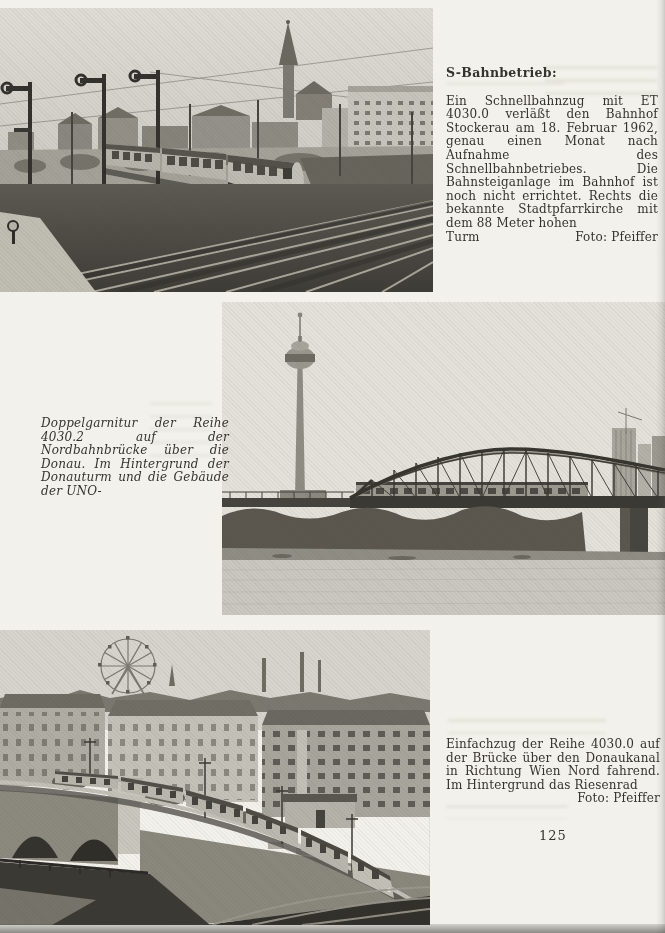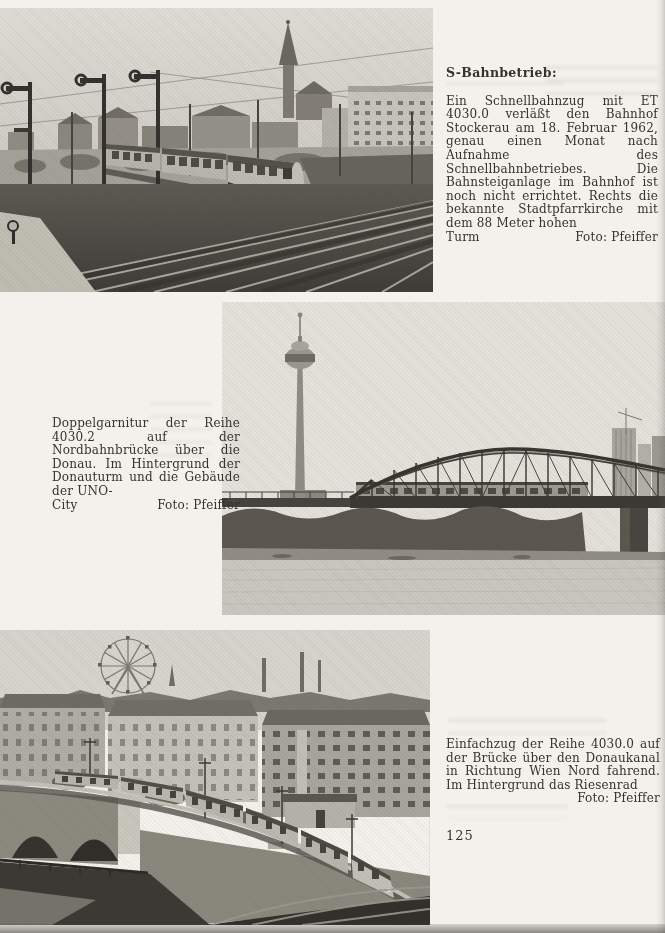--- a/index.html
+++ b/index.html
@@ -15,27 +15,27 @@
   .photo::after{ 
     content:"";position:absolute;inset:0;pointer-events:none;
     background:repeating-linear-gradient(45deg,rgba(58,56,50,.055) 0 1px,rgba(0,0,0,0) 1px 3px);
   }
   #photo1{left:0;top:8px;width:433px;height:284px;}
   #photo2{left:222px;top:302px;width:443px;height:313px;}
   #photo3{left:0;top:630px;width:430px;height:295px;}
   
   .caption{position:absolute;font-size:12px;line-height:13.6px;text-align:justify;letter-spacing:.2px;color:#35332e;}
   #cap1{left:446px;top:66px;width:212px;}
-  #cap2{left:52px;top:417px;width:188px;}
+  #cap2{left:41px;top:417px;width:188px;font-style:italic;}
   #cap3{left:446px;top:738px;width:214px;}
   .cap-heading{font-weight:bold;font-size:12.5px;margin:0 0 15px 0;letter-spacing:.3px;}
   .cap-body{margin:0;}
   .cap-last{display:flex;justify-content:space-between;gap:43px;}
   .cap-credit-line{text-align:right;}
-  #pageno{position:absolute;left:446px;top:828px;width:214px;text-align:left;font-size:13px;letter-spacing:1px;}
+  #pageno{position:absolute;left:446px;top:828px;width:214px;text-align:center;font-size:13px;letter-spacing:1px;}
   
   .ghost{ 
     position:absolute;pointer-events:none;filter:blur(1.4px);opacity:.45;
     background:repeating-linear-gradient(180deg,rgba(128,124,112,.30) 0 3px,rgba(0,0,0,0) 3px 13px);
   }
   #ghost1{left:545px;top:66px;width:112px;height:32px;}
   #ghost2{left:446px;top:82px;width:118px;height:12px;opacity:.3;}
   #ghost3{left:150px;top:402px;width:62px;height:64px;opacity:.3;}
   #ghost4{left:448px;top:719px;width:158px;height:15px;}
   #ghost5{left:446px;top:805px;width:122px;height:14px;opacity:.35;}
@@ -435,24 +435,20 @@
     <div class="cap-heading">S-Bahnbetrieb:</div>
     <p class="cap-body">Ein Schnellbahnzug mit ET 4030.0 verläßt den Bahnhof Stockerau am 18. Februar 1962, genau einen Monat nach Aufnahme des Schnellbahnbetriebes. Die Bahnsteiganlage im Bahnhof ist noch nicht errichtet. Rechts die bekannte Stadtpfarrkirche mit dem 88 Meter hohen</p>
     <div class="cap-last">
       <span>Turm</span>
       <span>Foto: Pfeiffer</span>
     </div>
   </div>
 
   <div class="caption" id="cap2">
     <p class="cap-body">Doppelgarnitur der Reihe 4030.2 auf der Nordbahnbrücke über die Donau. Im Hintergrund der Donauturm und die Gebäude der UNO-</p>
-    <div class="cap-last">
-      <span>City</span>
-      <span>Foto: Pfeiffer</span>
-    </div>
   </div>
 
   <div class="caption" id="cap3">
     <p class="cap-body">Einfachzug der Reihe 4030.0 auf der Brücke über den Donaukanal in Richtung Wien Nord fahrend. Im Hintergrund das Riesenrad</p>
     <div class="cap-credit-line">
       <span>Foto: Pfeiffer</span>
     </div>
   </div>
 
   <div id="pageno">125</div>

